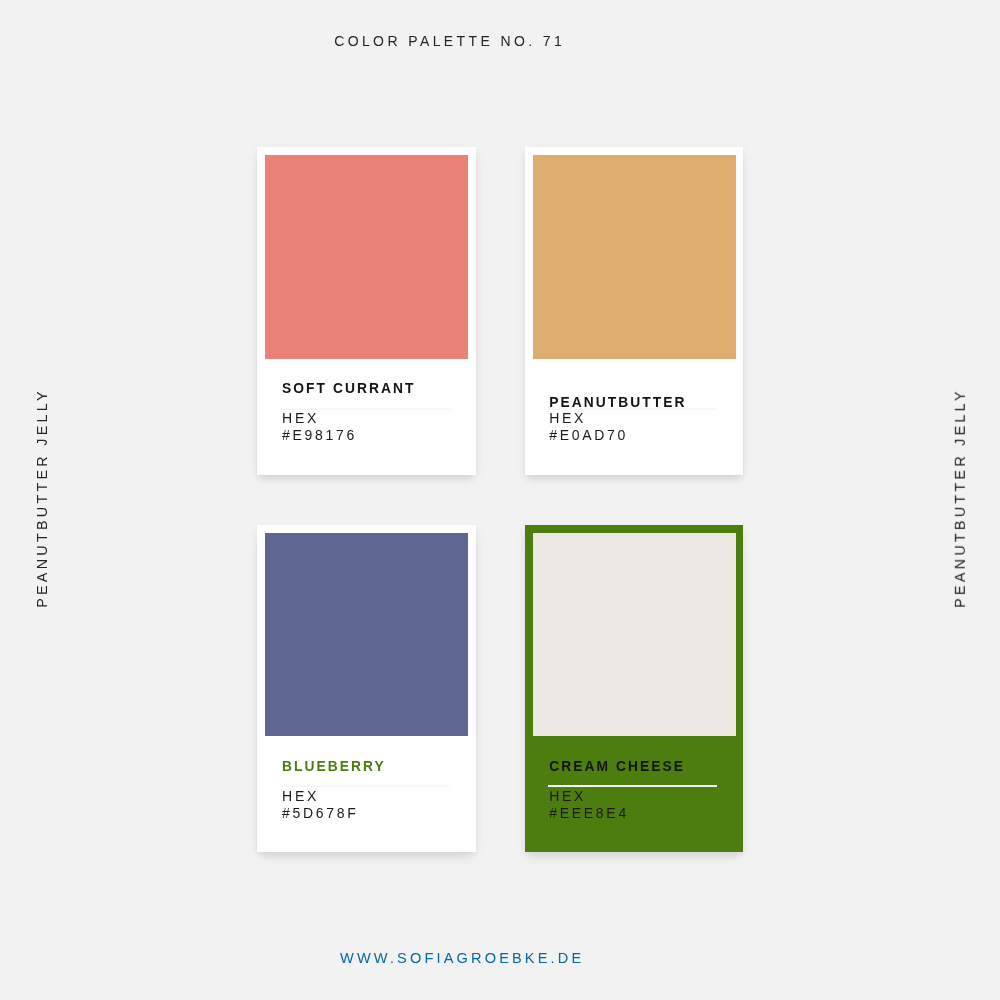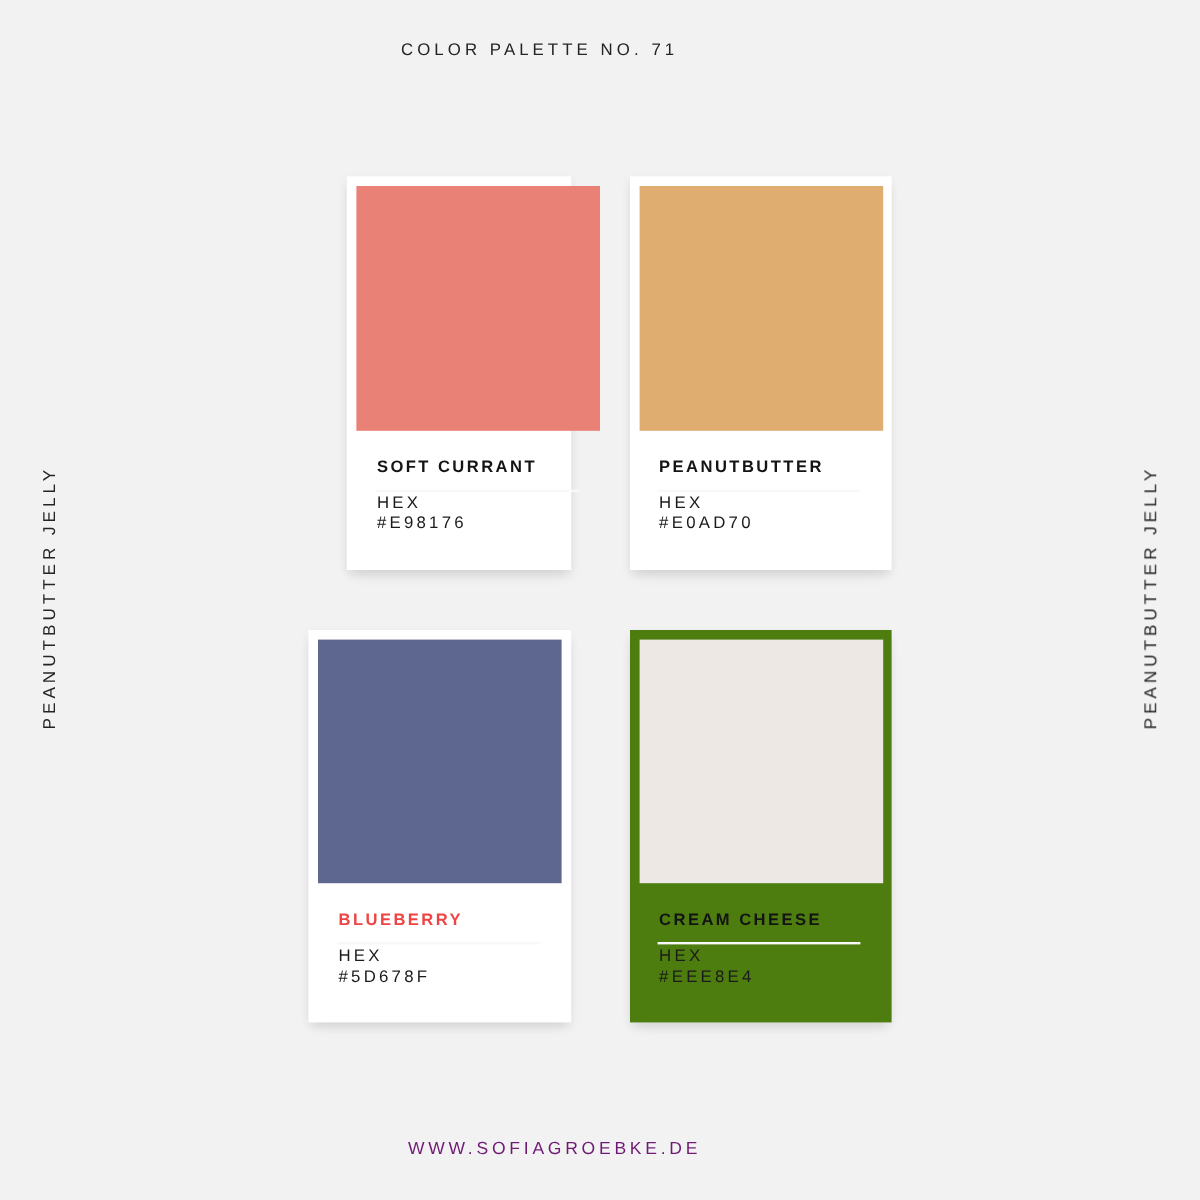--- a/index.html
+++ b/index.html
@@ -109,48 +109,48 @@
 
 <div class="stage">
 
   <div class="header" style="color: rgb(36, 36, 36);">COLOR PALETTE NO. 71</div>
 
   <div class="side side-left" style="color: rgb(36, 36, 36);">PEANUTBUTTER JELLY</div>
   <div class="side side-right" style="color: rgb(36, 36, 36);">PEANUTBUTTER JELLY</div>
 
   <div class="grid">
 
-    <div class="card" style="background-color: rgb(255, 255, 255); margin-left: 32px;">
+    <div class="card" style="background-color: rgb(255, 255, 255);">
       <div class="swatch" style="background-color: rgb(233, 129, 118);"></div>
       <div class="card-body">
         <div class="card-title" style="color: rgb(20, 20, 20);">SOFT CURRANT</div>
         <div class="divider" style="background-color: rgb(248, 248, 248);"></div>
         <div class="hexblock" style="color: rgb(27, 27, 27);">
           <div>HEX</div>
           <div>#E98176</div>
         </div>
       </div>
     </div>
 
     <div class="card" style="background-color: rgb(255, 255, 255);">
       <div class="swatch" style="background-color: rgb(224, 173, 112);"></div>
       <div class="card-body">
-        <div class="card-title" style="color: rgb(20, 20, 20);">PEANUTBUTTER</div>
+        <div class="card-title" style="color: rgb(20, 20, 20); margin-top: 14px;">PEANUTBUTTER</div>
         <div class="divider" style="background-color: rgb(248, 248, 248);"></div>
         <div class="hexblock" style="color: rgb(27, 27, 27);">
           <div>HEX</div>
           <div>#E0AD70</div>
         </div>
       </div>
     </div>
 
     <div class="card" style="background-color: rgb(255, 255, 255);">
       <div class="swatch" style="background-color: rgb(93, 103, 143);"></div>
       <div class="card-body">
-        <div class="card-title" style="color: #ef4444;">BLUEBERRY</div>
+        <div class="card-title" style="color: #4d7c0f;">BLUEBERRY</div>
         <div class="divider" style="background-color: rgb(248, 248, 248);"></div>
         <div class="hexblock" style="color: rgb(27, 27, 27);">
           <div>HEX</div>
           <div>#5D678F</div>
         </div>
       </div>
     </div>
 
     <div class="card" style="background-color: #4d7c0f;">
       <div class="swatch" style="background-color: rgb(238, 232, 228);"></div>
@@ -159,14 +159,14 @@
         <div class="divider" style="background-color: rgb(248, 248, 248);"></div>
         <div class="hexblock" style="color: rgb(27, 27, 27);">
           <div>HEX</div>
           <div>#EEE8E4</div>
         </div>
       </div>
     </div>
 
   </div>
 
-  <div class="footer" style="color: #701a75; padding-left: 24px;">WWW.SOFIAGROEBKE.DE</div>
+  <div class="footer" style="color: #0369a1; padding-left: 24px;">WWW.SOFIAGROEBKE.DE</div>
 </div>
 
 </body></html>

